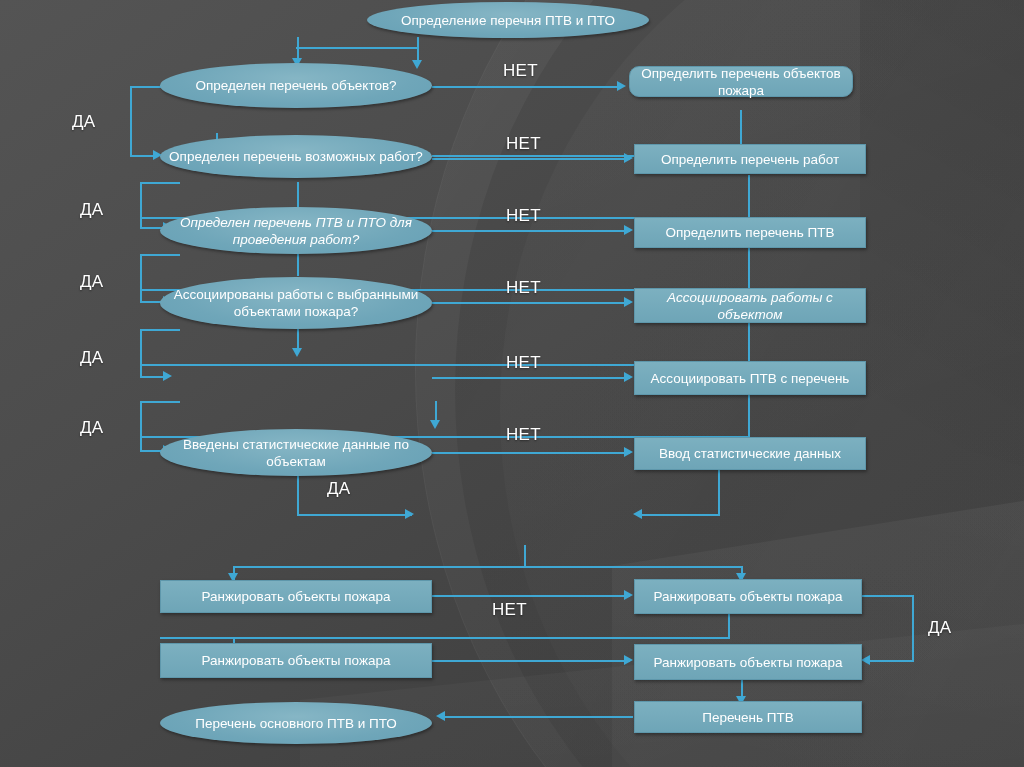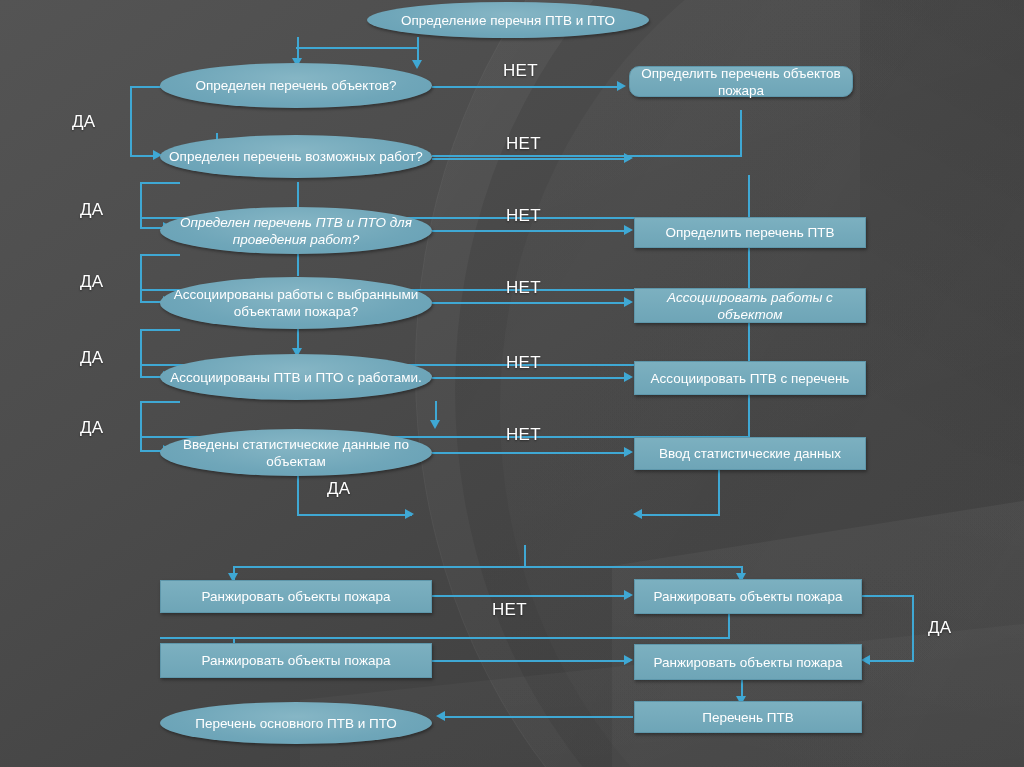--- a/index.html
+++ b/index.html
@@ -209,24 +209,24 @@
 
   <div class="conn h" style="left:443px;top:716px;width:190px;"></div>
   <div class="arrow ar-l" style="left:436px;top:711px;"></div>
 
   <div class="node ellipse" style="left:367px;top:2px;width:282px;height:36px;">Определение перечня ПТВ и ПТО</div>
 
   <div class="node ellipse" style="left:160px;top:63px;width:272px;height:45px;">Определен перечень объектов?</div>
   <div class="node ellipse" style="left:160px;top:135px;width:272px;height:43px;">Определен перечень возможных работ?</div>
   <div class="node ellipse" style="left:160px;top:207px;width:272px;height:47px;font-style:italic;">Определен перечень ПТВ и ПТО для проведения работ?</div>
   <div class="node ellipse" style="left:160px;top:277px;width:272px;height:52px;">Ассоциированы работы с выбранными объектами пожара?</div>
-  <div class="node ellipse" style="left:160px;top:354px;width:272px;height:46px;">Ассоциированы ПТВ и ПТО с работами.</div>
   <div class="node ellipse" style="left:160px;top:429px;width:272px;height:47px;">Введены статистические данные по объектам</div>
 
   <div class="node rect" style="left:629px;top:66px;width:224px;height:31px;border-radius:10px;">Определить перечень объектов пожара</div>
+  <div class="node rect" style="left:634px;top:144px;width:232px;height:30px;">Определить перечень работ</div>
   <div class="node rect" style="left:634px;top:217px;width:232px;height:31px;">Определить перечень ПТВ</div>
   <div class="node rect" style="left:634px;top:288px;width:232px;height:35px;font-style:italic;">Ассоциировать работы с объектом</div>
   <div class="node rect" style="left:634px;top:361px;width:232px;height:34px;">Ассоциировать ПТВ с перечень</div>
   <div class="node rect" style="left:634px;top:437px;width:232px;height:33px;">Ввод статистические данных</div>
 
 
   <div class="node rect" style="left:160px;top:580px;width:272px;height:33px;">Ранжировать объекты пожара</div>
   <div class="node rect" style="left:160px;top:643px;width:272px;height:35px;">Ранжировать объекты пожара</div>
   <div class="node rect" style="left:634px;top:579px;width:228px;height:35px;">Ранжировать объекты пожара</div>
   <div class="node rect" style="left:634px;top:644px;width:228px;height:36px;">Ранжировать объекты пожара</div>

